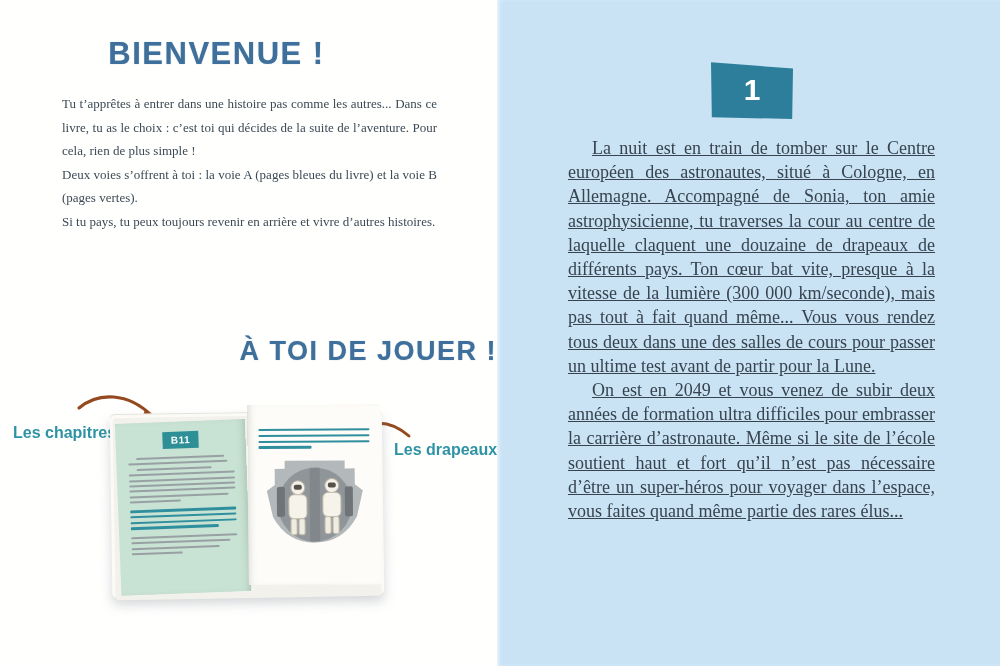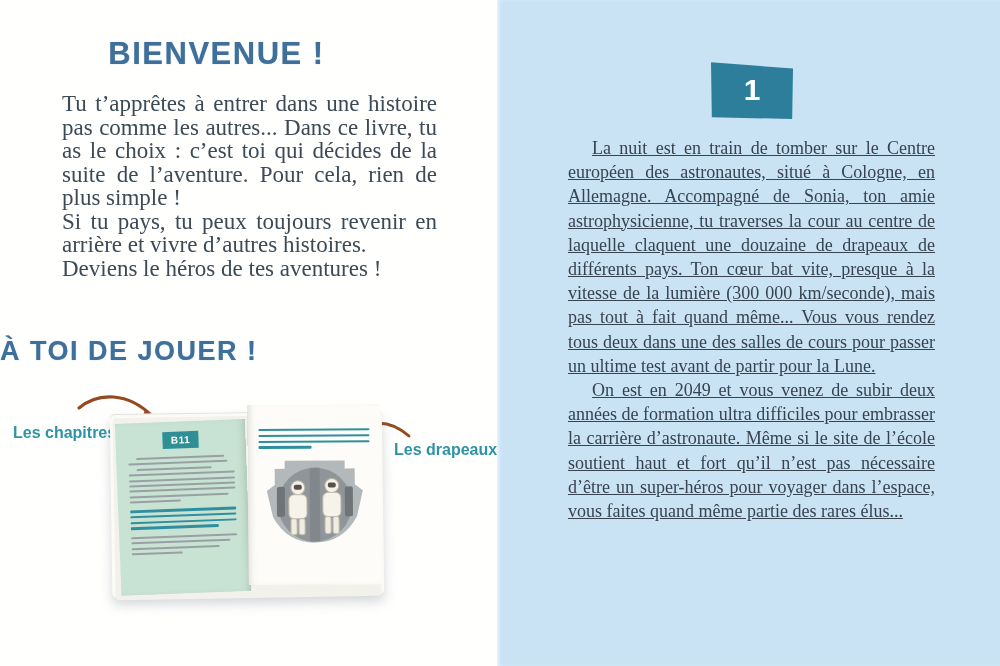--- a/index.html
+++ b/index.html
@@ -14,25 +14,25 @@
     position:relative;width:497px;height:666px;background:#fffffe;flex:none;
   }
   .welcome-title{
     position:absolute;top:36px;left:0;width:433px;text-align:center;
     font-family:"Liberation Sans", sans-serif;font-weight:bold;
     font-size:31px;letter-spacing:1.5px;color:#3f6f9b;
     text-shadow:0 0 1px rgba(63,111,155,.55);
   }
   .intro{
     position:absolute;top:92px;left:62px;width:375px;
-    color:#3c4a56;font-size:23px;line-height:23.5px;text-align:justify;
+    color:#3c4a56;font-size:13px;line-height:23.5px;text-align:justify;
   }
   .intro p{margin:0;}
   .cta-title{
-    position:absolute;top:336px;left:0;width:497px;text-align:left;
+    position:absolute;top:336px;left:0;width:497px;text-align:right;
     font-family:"Liberation Sans", sans-serif;font-weight:bold;
     font-size:27px;letter-spacing:1.5px;color:#3f6f9b;
     text-shadow:0 0 1px rgba(63,111,155,.55);
   }
 
   
   .illu{position:absolute;left:0;top:388px;width:497px;height:260px;}
   .label-chapitres,.label-chemins{
     position:absolute;font-family:"Liberation Sans", sans-serif;font-weight:bold;
     font-size:16px;color:#2e93a4;white-space:nowrap;
@@ -95,22 +95,22 @@
 </head>
 <body>
 
 <div class="spread">
 
   <div class="page-left">
     <div class="welcome-title">BIENVENUE !</div>
 
     <div class="intro">
       <p>Tu t’apprêtes à entrer dans une histoire pas comme les autres... Dans ce livre, tu as le choix : c’est toi qui décides de la suite de l’aventure. Pour cela, rien de plus simple !</p>
+      <p>Deux voies s’offrent à toi : la voie A (pages bleues du livre) et la voie B (pages vertes).</p>
       <p>Si tu pays, tu peux toujours revenir en arrière et vivre d’autres histoires.</p>
-      <p>Deviens le héros de tes aventures !</p>
     </div>
 
     <div class="cta-title">À TOI DE JOUER !</div>
 
     <div class="illu">
       <span class="label-chapitres">Les chapitres</span>
       <span class="label-chemins">Les drapeaux</span>
 
       <svg class="arrow-svg arrow-left-svg" viewBox="0 0 90 45">
         <path d="M3,18 C 22,2 52,2 76,26" fill="none" stroke="#94491f" stroke-width="3.2" stroke-linecap="round"></path>

